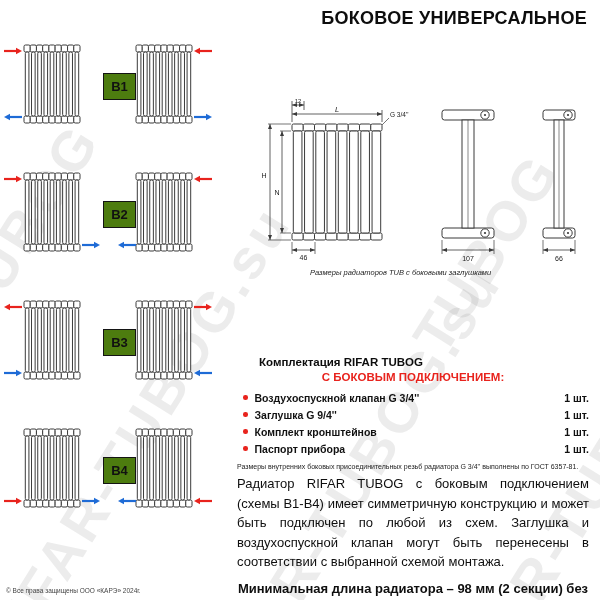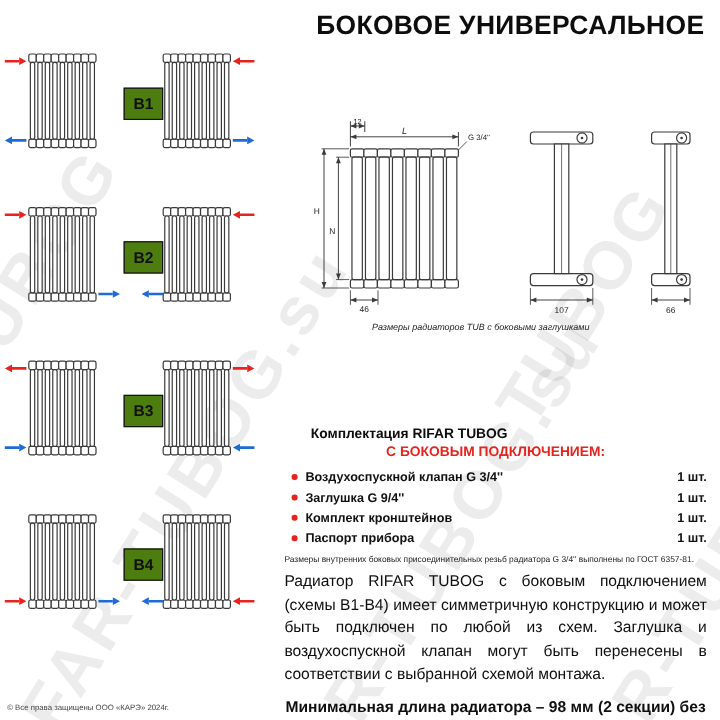--- a/index.html
+++ b/index.html
@@ -1,20 +1,20 @@
 <!DOCTYPE html>
 <html><head>
 <meta charset="utf-8">
 <style>
   html,body{margin:0;padding:0;}
   body{font-family:"Liberation Sans",sans-serif;background:#9a9a9a;}
   #page{position:relative;width:600px;height:600px;background:#ffffff;overflow:hidden;margin:0 auto;}
   #watermark-layer{position:absolute;left:0;top:0;width:600px;height:600px;pointer-events:none;}
   .wm{position:absolute;font-weight:bold;white-space:nowrap;transform-origin:left top;letter-spacing:4px;color:rgba(70,70,70,0.10);}
-  #title{position:absolute;top:7px;right:13px;text-align:center;font-weight:bold;font-size:22px;line-height:1.25;color:#0d0d0d;letter-spacing:0.3px;}
+  #title{position:absolute;top:7px;right:13px;text-align:center;font-weight:bold;font-size:18px;line-height:1.25;color:#0d0d0d;letter-spacing:0.3px;}
   .scheme-row{position:absolute;left:2px;width:235px;height:88px;}
   .scheme-row svg{position:absolute;left:0;top:0;}
   .scheme-label{position:absolute;left:101px;top:31px;width:31px;height:25px;border:1.6px solid #141414;background:#4d7c0f;display:flex;align-items:center;justify-content:center;font-weight:bold;font-size:13px;color:#111;}
   #front-view-wrap{position:absolute;left:258px;top:98px;}
   #front-caption{position:absolute;left:262px;top:268px;width:195px;font-size:7.5px;font-style:italic;color:#222;margin-left:48px;}
   .side-view{position:absolute;top:104px;}
   #package{position:absolute;left:237px;top:356px;width:352px;}
   #pkg-heading{font-size:11.5px;font-weight:bold;color:#0d0d0d;padding-left:22px;}
   #pkg-subheading{font-size:11.5px;font-weight:bold;margin-top:3px;text-align:center;}
   #pkg-list{margin-top:6px;}

